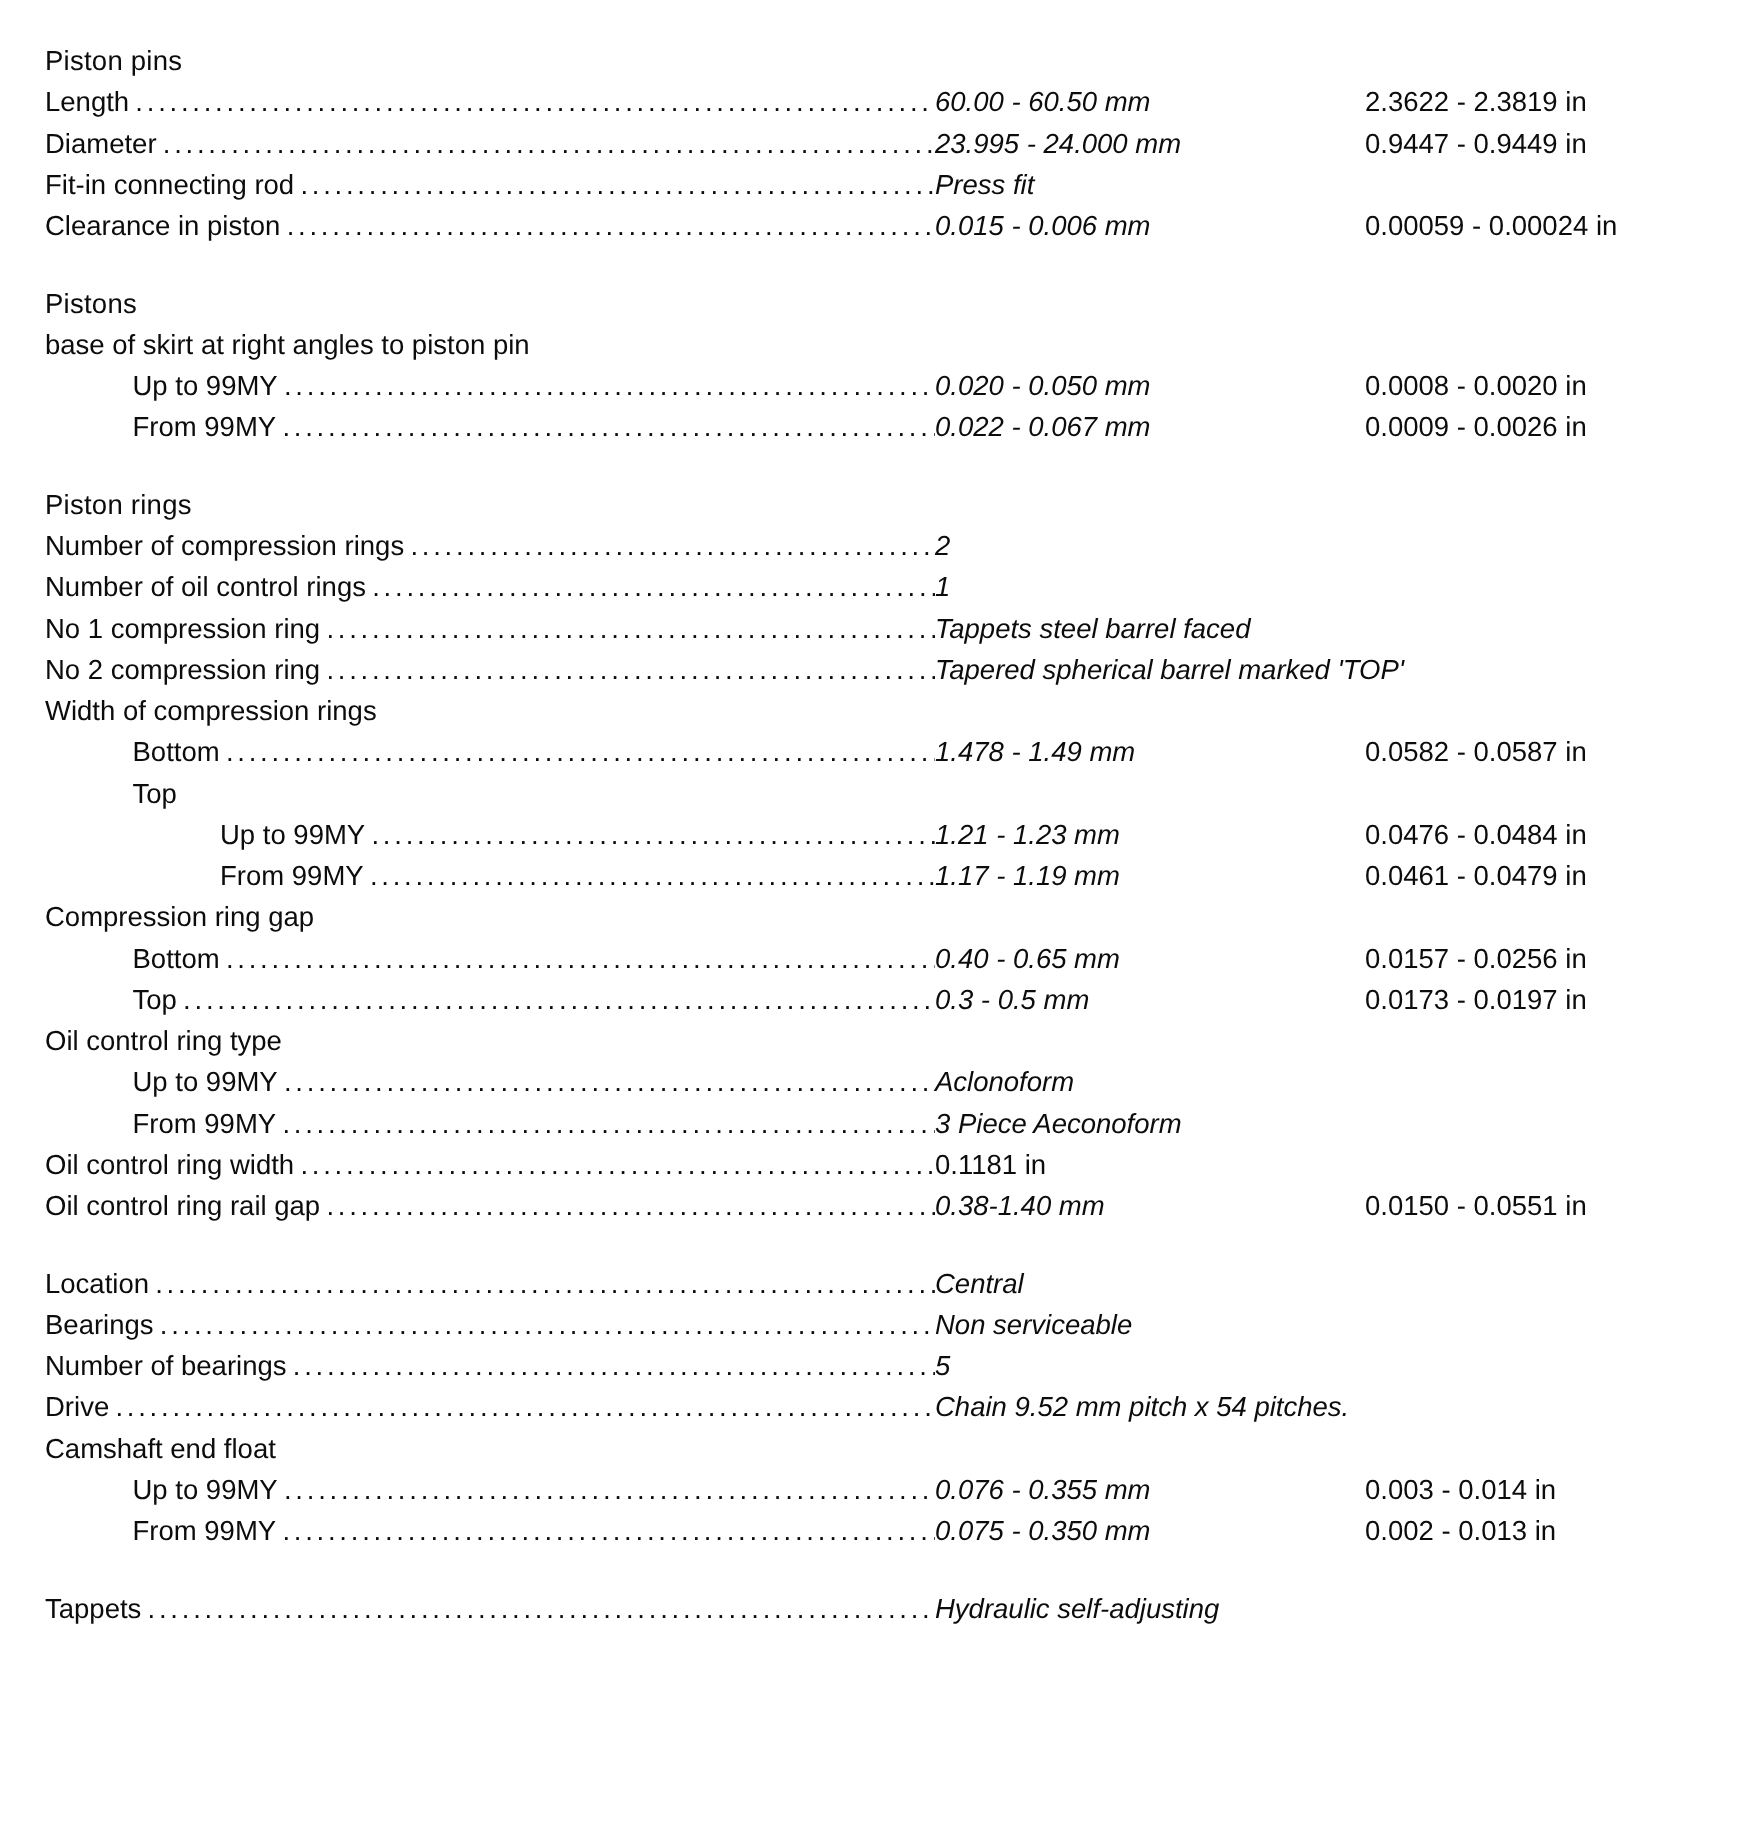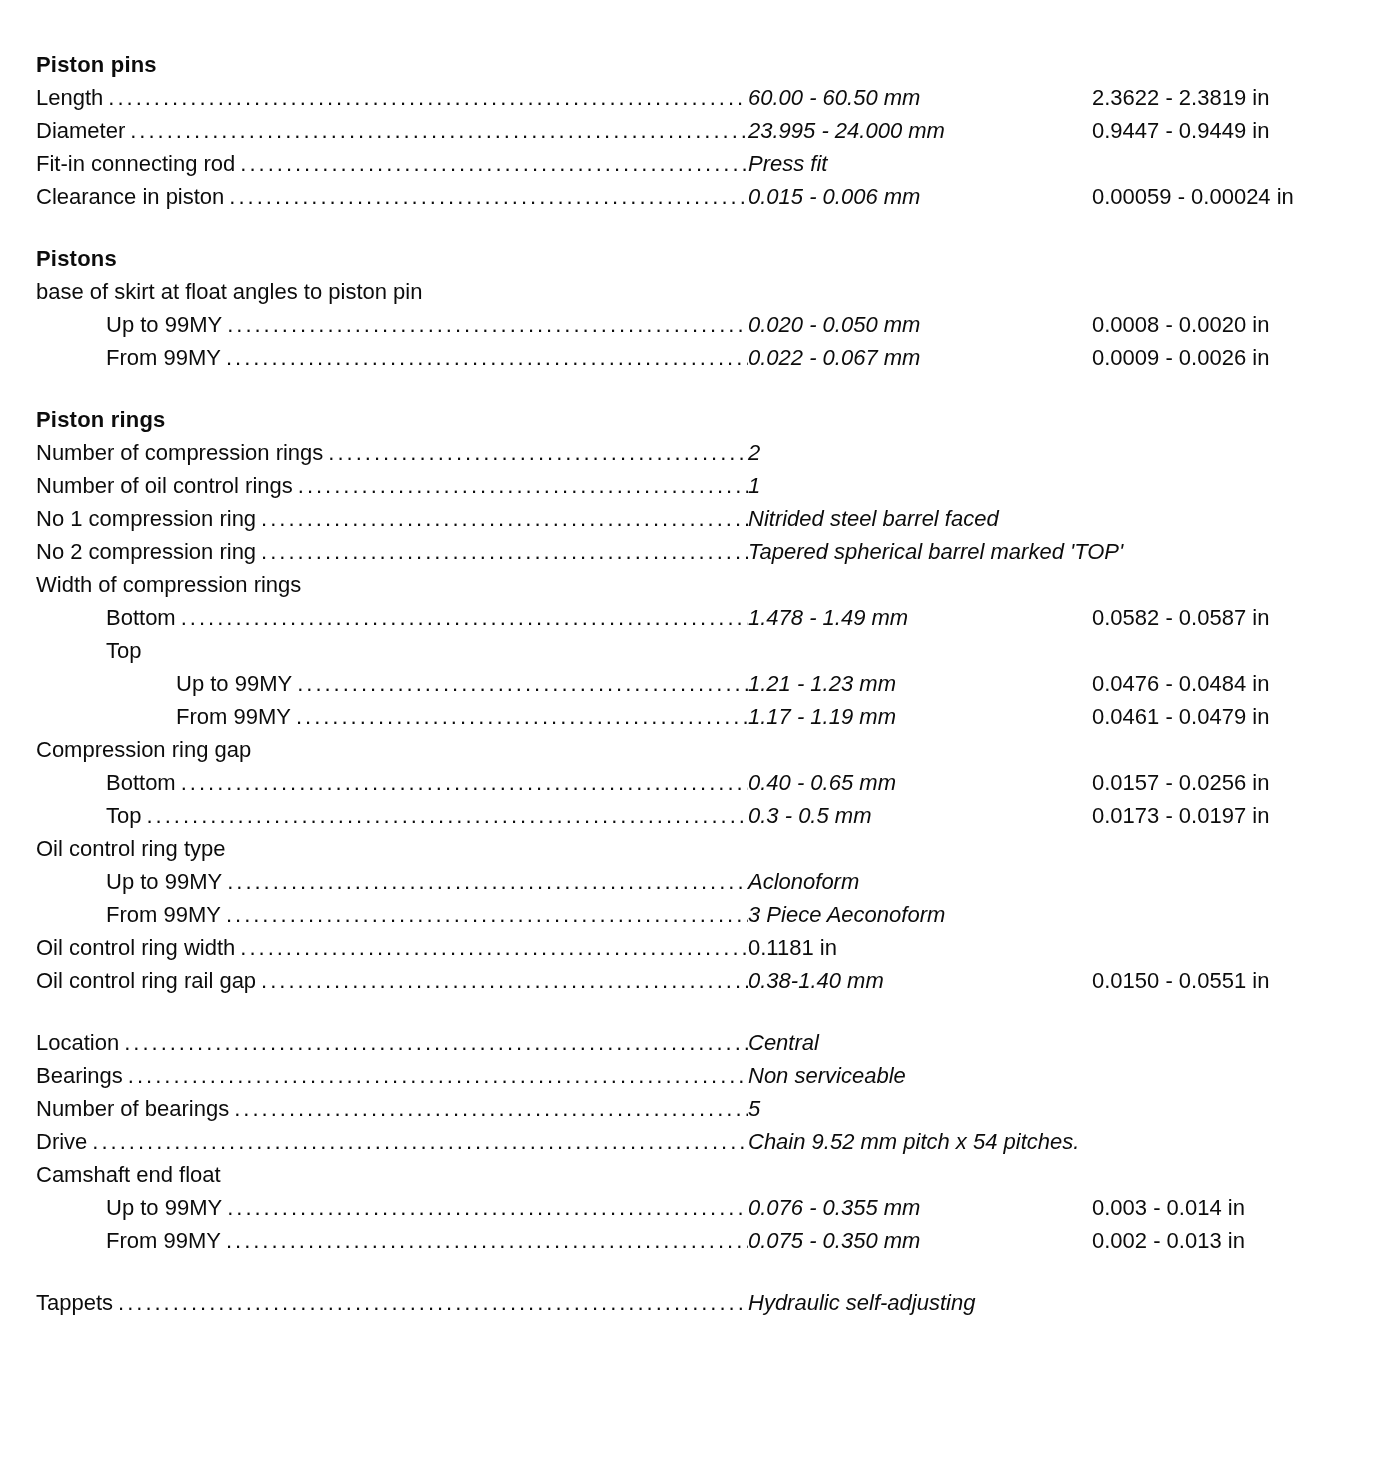--- a/index.html
+++ b/index.html
@@ -13,24 +13,23 @@
     font-size: 22px;
     color: #0c0c0c;
     overflow: hidden;
   }
   #doc {
     padding: 32px 36px 0 36px;
   }
   .section { margin-top: 29px; }
   .section:first-child { margin-top: 0; }
   .section-title {
-    font-weight: bold;
+    font-weight: normal;
     line-height: 33px;
     letter-spacing: 0.2px;
-    margin-top: 16px;
   }
   .row {
     display: flex;
     align-items: baseline;
     line-height: 33px;
   }
   .label-area {
     width: 712px;
     min-width: 712px;
     display: flex;
@@ -98,21 +97,21 @@
           <span class="dots"></span>
         </div>
         <span class="metric">0.015 - 0.006 mm</span>
         <span class="imperial">0.00059 - 0.00024 in</span>
       </div>
     </div>
     <div class="section">
       <div class="section-title">Pistons</div>
       <div class="row indent-0">
         <div class="label-area">
-          <span class="label">base of skirt at float angles to piston pin</span>
+          <span class="label">base of skirt at right angles to piston pin</span>
         </div>
         <span class="metric"></span>
         <span class="imperial"></span>
       </div>
       <div class="row indent-1">
         <div class="label-area">
           <span class="label">Up to 99MY</span>
           <span class="dots"></span>
         </div>
         <span class="metric">0.020 - 0.050 mm</span>
@@ -143,21 +142,21 @@
           <span class="dots"></span>
         </div>
         <span class="metric">1</span>
         <span class="imperial"></span>
       </div>
       <div class="row indent-0">
         <div class="label-area">
           <span class="label">No 1 compression ring</span>
           <span class="dots"></span>
         </div>
-        <span class="metric">Nitrided steel barrel faced</span>
+        <span class="metric">Tappets steel barrel faced</span>
         <span class="imperial"></span>
       </div>
       <div class="row indent-0">
         <div class="label-area">
           <span class="label">No 2 compression ring</span>
           <span class="dots"></span>
         </div>
         <span class="metric">Tapered spherical barrel marked 'TOP'</span>
         <span class="imperial"></span>
       </div>

